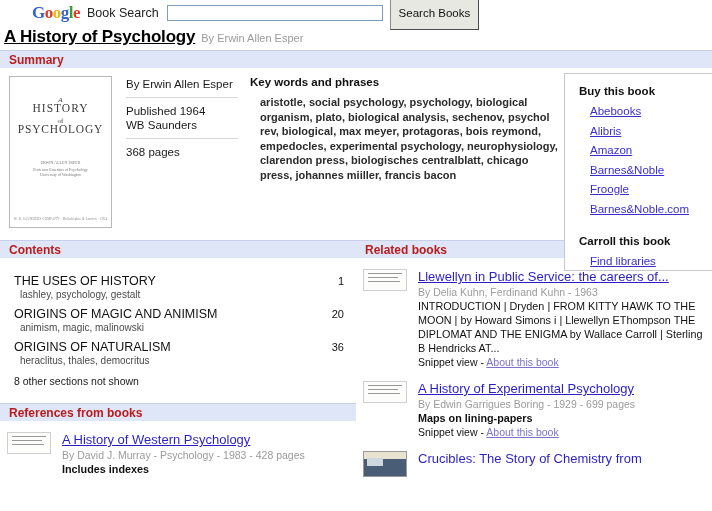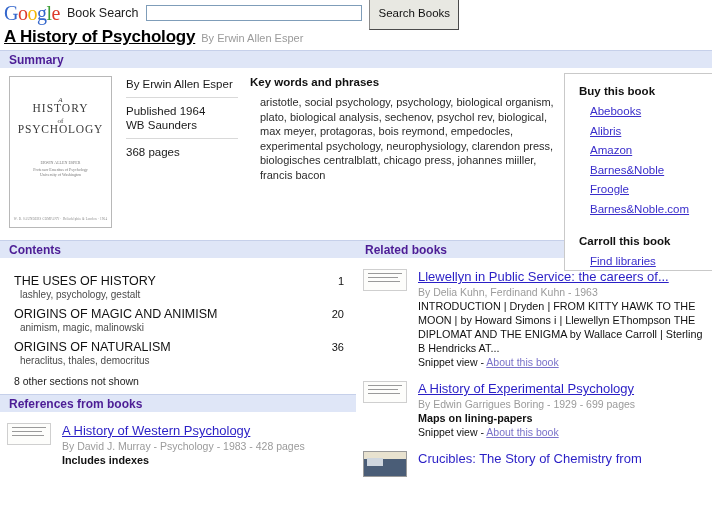--- a/index.html
+++ b/index.html
@@ -11,21 +11,21 @@
     overflow: hidden;
   }
   .page { position: relative; width: 712px; height: 511px; }
 
   
   .topbar {
     display: flex; align-items: center;
     padding: 3px 0 3px 4px;
     height: 25px;
   }
-  .logo { font-family: "Liberation Serif", serif; font-size: 20px; font-weight: normal; letter-spacing: -0.5px; line-height: 1; }
+  .logo { font-family: "Liberation Serif", serif; font-size: 17px; font-weight: bold; letter-spacing: -0.5px; line-height: 1; margin-left: 28px; }
   .logo .b { color: #3366cc; } .logo .r { color: #dd3b2a; }
   .logo .y { color: #f2b705; } .logo .g { color: #3d9c35; }
   .booksearch { font-size: 12.5px; color: #222; margin-left: 7px; }
   .searchbox {
     margin-left: 8px; width: 216px; height: 16px;
     border: 1px solid #7f9db9; background: #fff;
     font-family: "Liberation Sans", sans-serif; font-size: 11px;
     padding: 0 2px;
   }
   .searchbtn {
@@ -35,21 +35,21 @@
     font-family: "Liberation Sans", sans-serif; cursor: pointer;
   }
 
   
   .titlerow { padding: 2px 0 3px 4px; display: flex; align-items: baseline; }
   .booktitle { font-size: 17px; font-weight: bold; color: #000; letter-spacing: -0.2px; text-decoration: underline; }
   .byline { font-size: 11px; color: #9a9a9a; margin-left: 6px; }
 
   
   .band {
-    background: #dfe6f7; color: #4c1d95;
+    background: #dfe6f7; color: #b91c1c;
     font-size: 12px; font-weight: bold;
     padding: 3px 0 3px 9px;
     border-top: 1px solid #c6d0ea;
     height: 18px; line-height: 12px;
   }
 
   
   .summary-wrap { position: relative; padding: 0; }
   .summary-body { display: flex; padding: 8px 0 0 0; }
 
@@ -67,21 +67,21 @@
   .cover .c-auth { top: 83px; font-size: 4px; line-height: 5px; color:#7a7a7a; }
   .cover .c-pub { bottom: 6px; font-size: 3.2px; color: #8a8a8a; letter-spacing:0.2px; }
 
   .meta { margin-left: 14px; width: 112px; flex: 0 0 auto; font-size: 11.5px; color: #1a1a1a; }
   .meta .blk { padding: 1px 0 6px 0; }
   .meta .blk + .blk { border-top: 1px solid #d9d9d9; padding-top: 6px; }
   .meta .line { line-height: 14px; }
 
   .kw { margin-left: 12px; flex: 1 1 auto; padding-right: 8px; }
   .kw h3 { margin: 0 0 7px 0; font-size: 11.5px; font-weight: bold; color: #111; }
-  .kw p { margin: 0 0 0 10px; font-size: 11px; line-height: 14.5px; color: #2b2b2b; max-width: 300px; }
+  .kw p { margin: 0 0 0 10px; font-size: 11px; line-height: 14.5px; color: #2b2b2b; max-width: 300px; font-weight: bold; }
 
   .buybox {
     position: absolute; left: 564px; top: 23px;
     width: 168px; height: 198px;
     border: 1px solid #c9c9c9; background: #fff;
     padding: 11px 0 0 14px;
   }
   .buybox h4 { margin: 0 0 4px 0; font-size: 11.5px; font-weight: bold; color: #111; }
   .buybox h4.second { margin-top: 17px; }
   .buybox ul { list-style: none; margin: 0; padding: 0 0 0 11px; }
@@ -228,21 +228,21 @@
           <div class="toc-row">
             <span class="toc-title">ORIGINS OF NATURALISM</span>
             <span class="toc-page">36</span>
           </div>
           <div class="toc-sub">heraclitus, thales, democritus</div>
         </div>
 
         <div class="toc-more">8 other sections not shown</div>
       </div>
 
-      <div class="band" style="margin-top:7px">References from books</div>
+      <div class="band" style="margin-top:16px">References from books</div>
 
       <div class="res">
         <div class="thumb-snip">
             <i></i>
             <i></i>
             <i></i>
           </div>
         <div class="res-body">
           <span class="res-title">A History of Western Psychology</span>
           <div class="res-auth">By David J. Murray - Psychology - 1983 - 428 pages</div>

